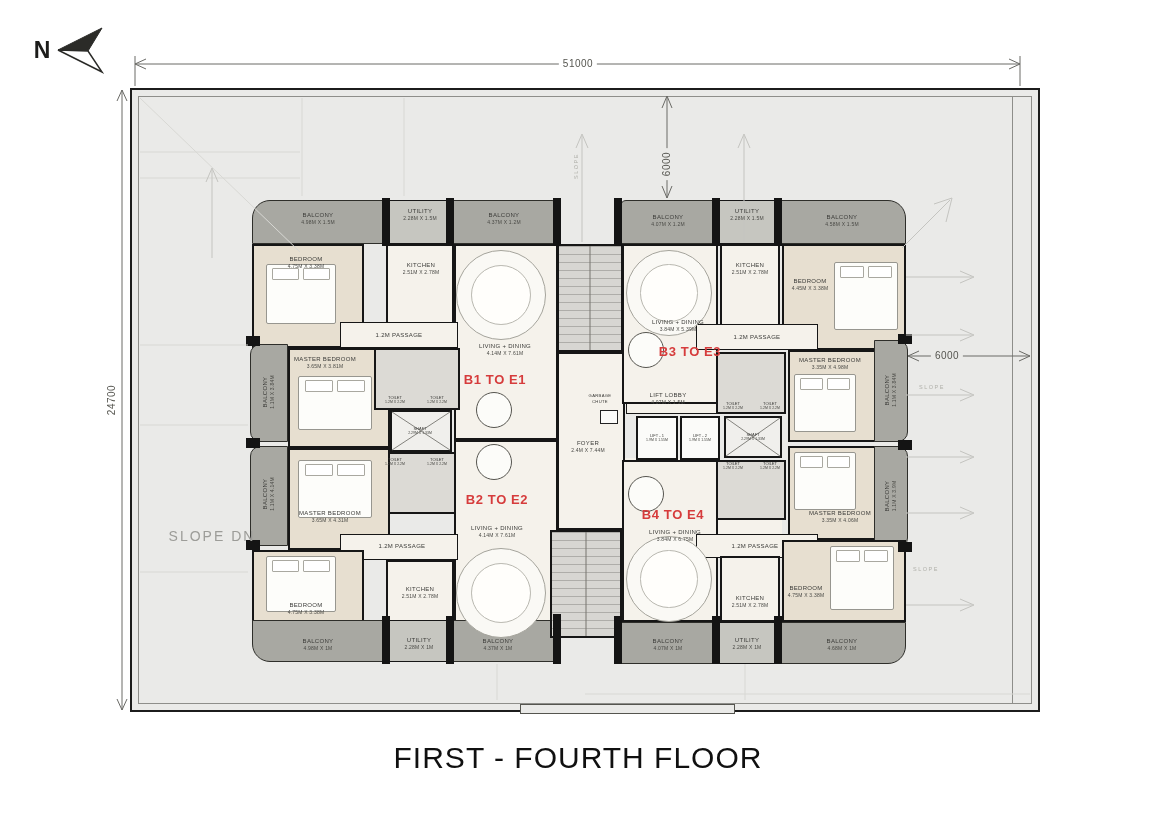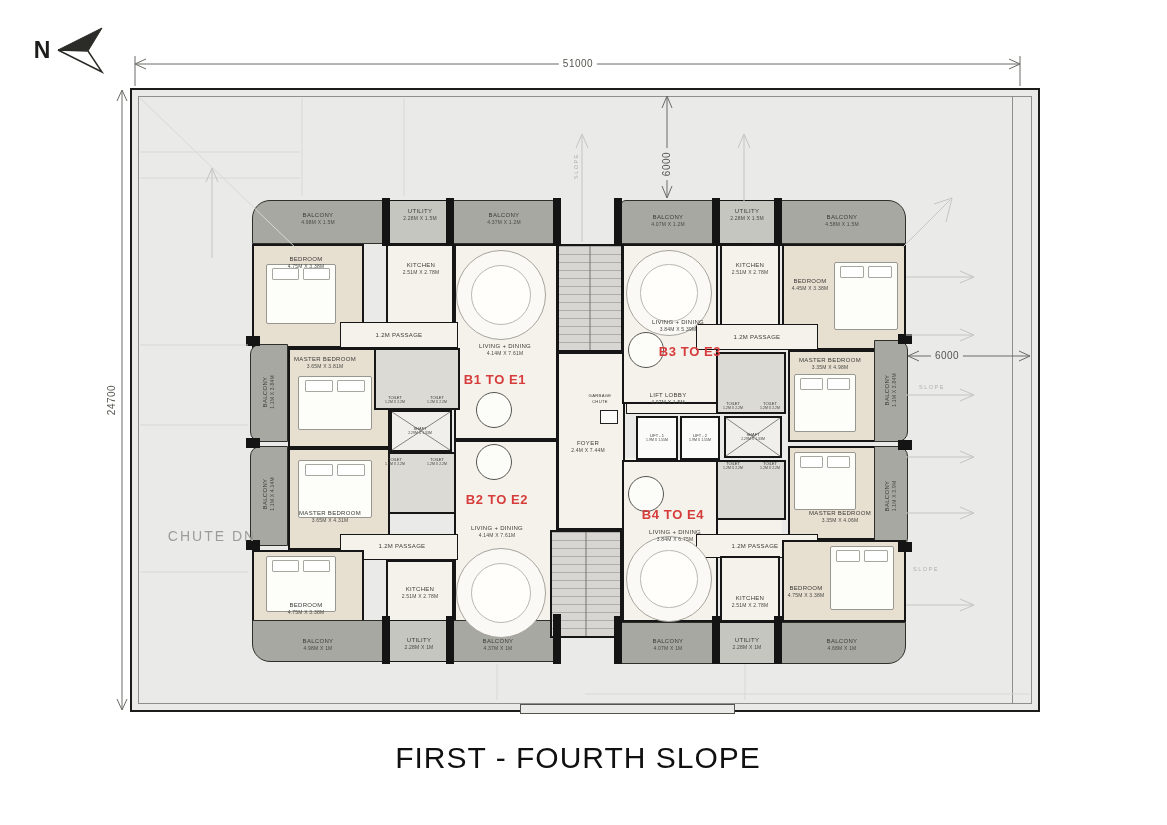--- a/index.html
+++ b/index.html
@@ -213,22 +213,22 @@
   </svg>
 
   <div class="lbl north" style="left:42px;top:51px"><span>N</span></div>
   <div class="lbl dim" style="left:578px;top:64px"><span>51000</span></div>
   <div class="lbl dim v" style="left:112px;top:400px"><span>24700</span></div>
   <div class="lbl dim dimg v" style="left:667px;top:164px"><span>6000</span></div>
   <div class="lbl dim dimg" style="left:947px;top:356px"><span>6000</span></div>
   <div class="lbl slp v" style="left:577px;top:166px"><span>SLOPE</span></div>
   <div class="lbl slp" style="left:932px;top:388px"><span>SLOPE</span></div>
   <div class="lbl slp" style="left:926px;top:570px"><span>SLOPE</span></div>
-  <div class="lbl" style="left:212px;top:536px;font-size:14px;color:#9c9c98;letter-spacing:2px"><span>CHUTE DN</span></div>
-  <div class="lbl title" style="left:578px;top:758px"><span>FIRST - FOURTH SLOPE</span></div>
+  <div class="lbl" style="left:212px;top:536px;font-size:14px;color:#9c9c98;letter-spacing:2px"><span>SLOPE DN</span></div>
+  <div class="lbl title" style="left:578px;top:758px"><span>FIRST - FOURTH FLOOR</span></div>
 
   <div class="lbl" style="left:318px;top:218px">
       <div class="rn">BALCONY</div>
       <div class="rs">4.98M X 1.5M</div>
     </div>
   <div class="lbl" style="left:420px;top:214px">
       <div class="rn">UTILITY</div>
       <div class="rs">2.28M X 1.5M</div>
     </div>
   <div class="lbl" style="left:504px;top:218px">

